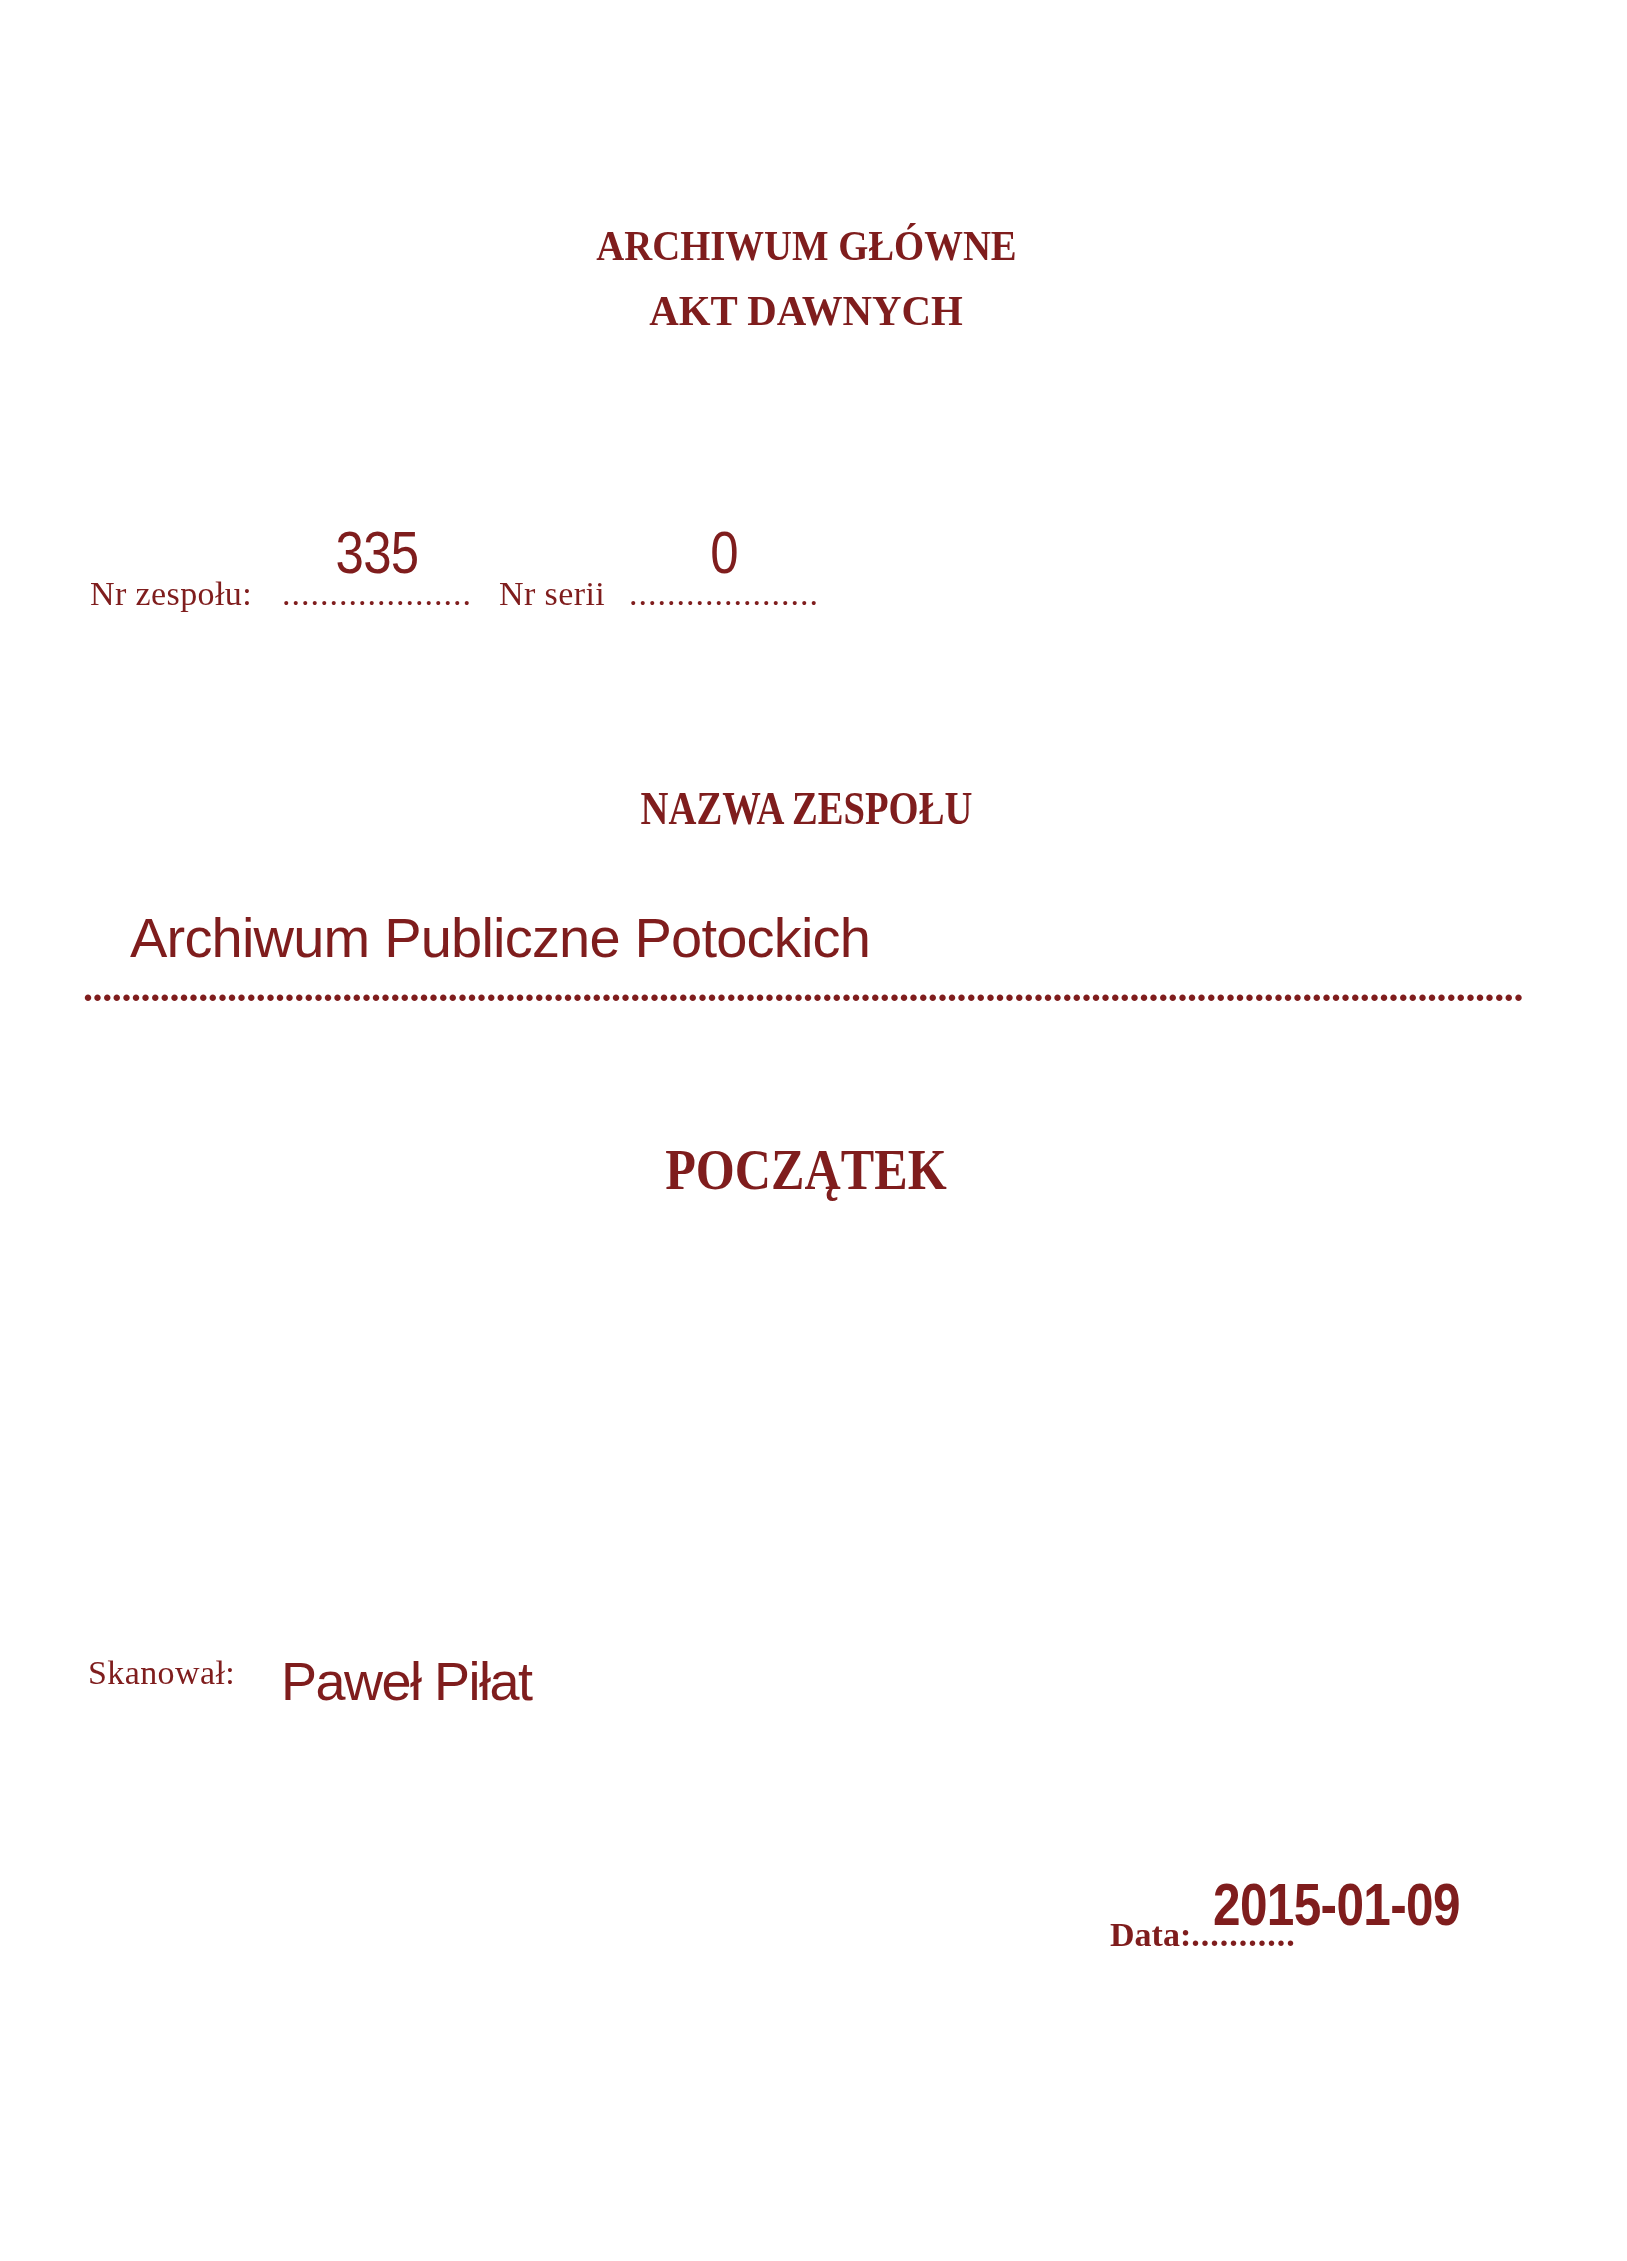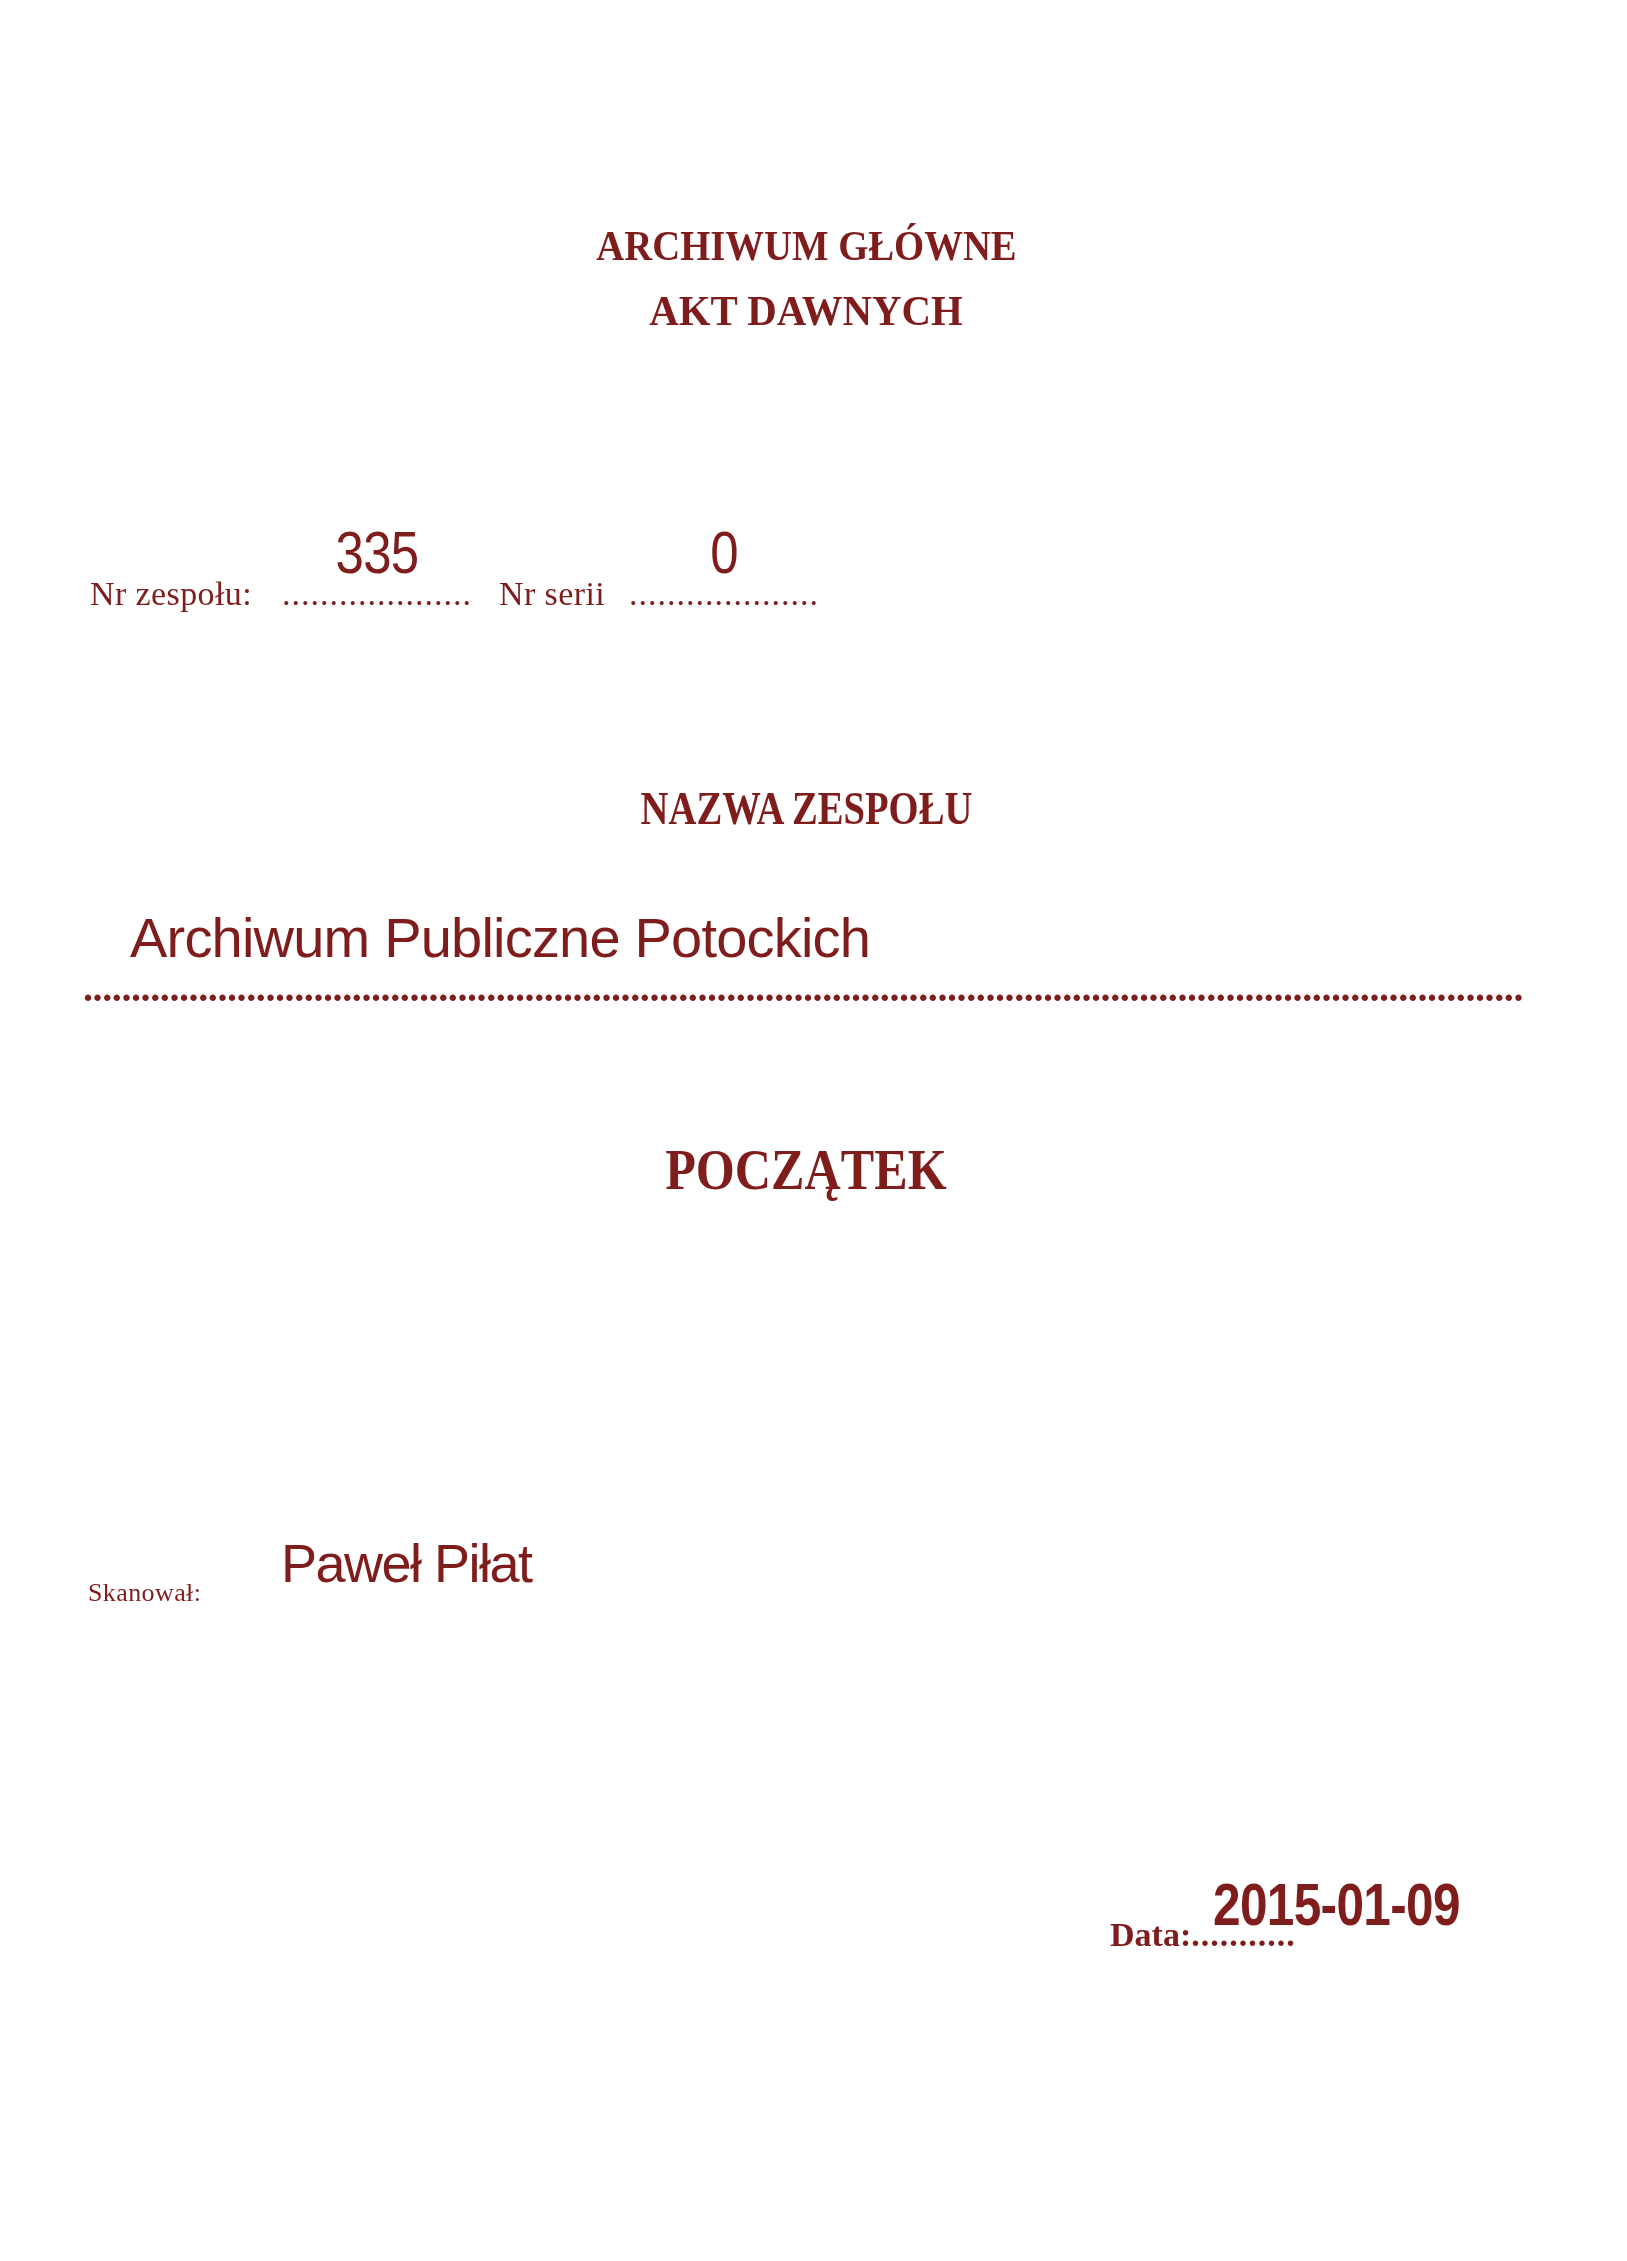--- a/index.html
+++ b/index.html
@@ -59,23 +59,23 @@
     font-size:40px;
     font-weight:bold;
     letter-spacing:-0.4px;
     overflow:hidden;
   }
 
   .lab-line{left:86px;top:1351px;font-size:48px;}
   .lab-wrap{display:inline-block;transform:scaleX(.80);transform-origin:left;}
   .lab-value{font-style:italic;margin-left:13.8px;}
 
-  .skan-label{left:88px;top:1580px;font-size:26px;letter-spacing:0.4px;}
+  .skan-label{left:88px;top:1656px;font-size:34px;letter-spacing:0.4px;}
   .skan-name{
-    left:281px;top:1536px;
+    left:281px;top:1654px;
     font-family:"Liberation Sans",sans-serif;
     font-size:54px;
     letter-spacing:-1.5px;
   }
 
   .date-group{left:1110px;top:1918px;font-size:34px;font-weight:bold;}
   .date-value{
     position:absolute;
     left:103px;top:-42px;
     font-family:"Liberation Sans",sans-serif;

